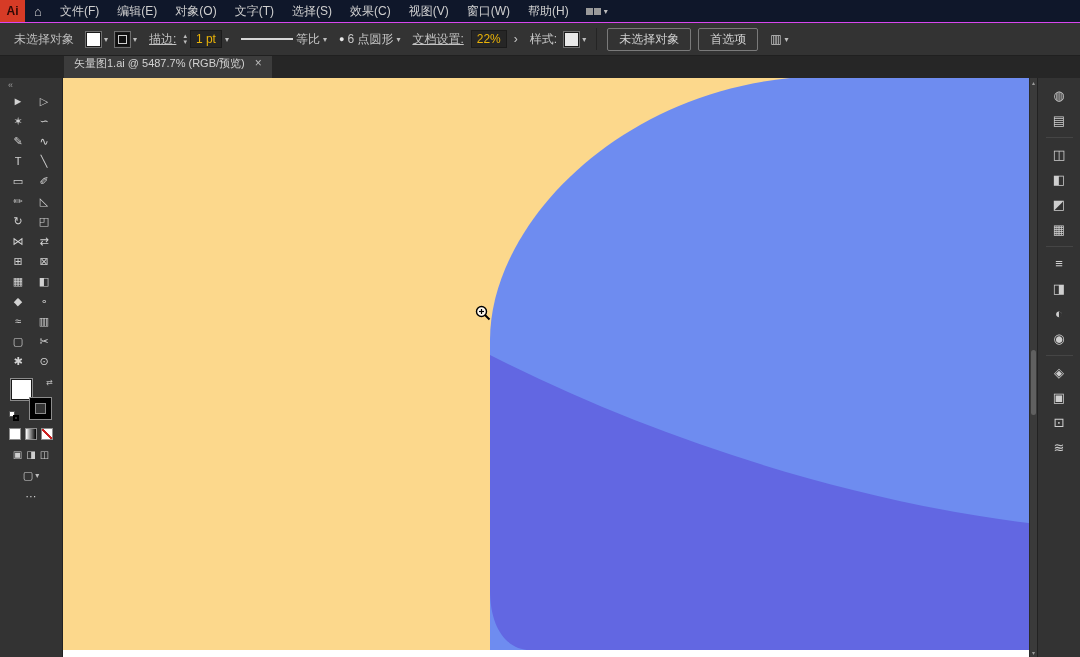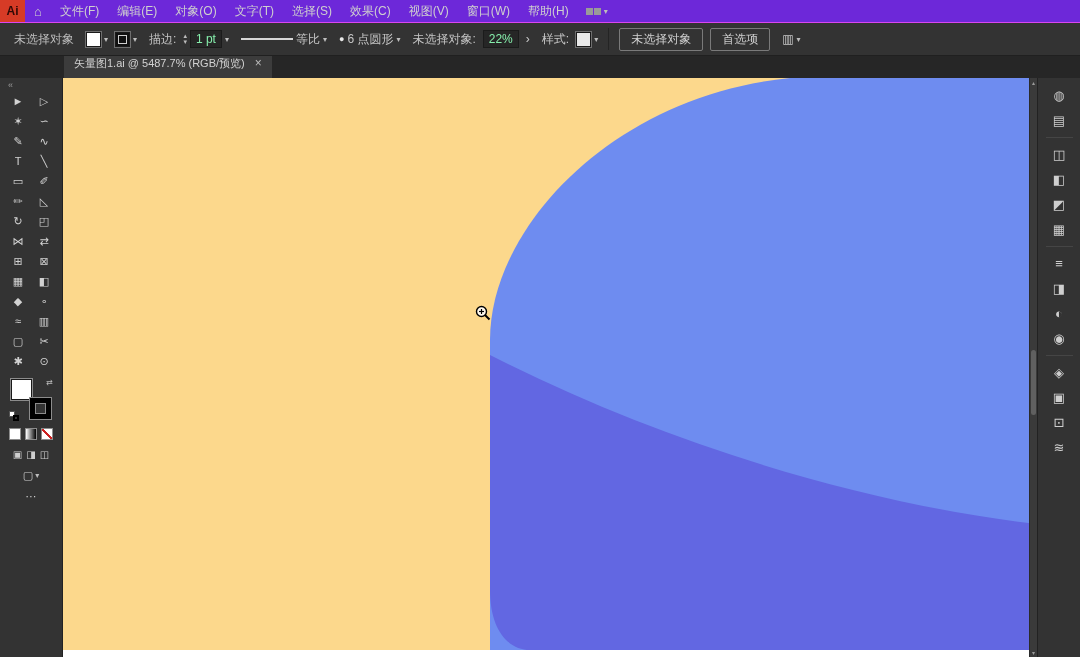--- a/index.html
+++ b/index.html
@@ -1,40 +1,40 @@
 <!DOCTYPE html>
 <html><head>
 <meta charset="utf-8">
 <style>
   * { box-sizing: border-box; margin: 0; padding: 0; }
   html,body { width:1080px; height:657px; overflow:hidden; }
   body { font-family:"Liberation Sans","DejaVu Sans",sans-serif; background:#323232; color:#c8c8c8; font-size:12px; }
 
   
-  .menubar { height:22px; background:#6d28d9; display:flex; align-items:center; }
+  .menubar { height:22px; background:#0f172a; display:flex; align-items:center; }
   .logo { width:25px; height:22px; background:#d63b26; color:#300a06; font-weight:bold; font-size:12px;
           display:flex; align-items:center; justify-content:center; }
   .homebtn { width:26px; height:22px; display:flex; align-items:center; justify-content:center; font-size:13px; color:#d0d0d0; }
   .menu { padding:14px 9px; line-height:22px; white-space:nowrap; color:#cfcfcf; }
   .ws { margin-left:8px; display:flex; align-items:center; gap:3px; }
   .ws-ic { display:inline-flex; gap:1px; }
   .ws-ic i { width:7px; height:7px; background:#9a9a9a; display:inline-block; }
   .caret { font-size:8px; color:#bdbdbd; }
 
   
   .controlbar { height:34px; background:#333333; border-top:1px solid #d946ef; border-bottom:1px solid #202020;
                 display:flex; align-items:center; }
   .ctl { display:flex; align-items:center; gap:3px; }
   .nosel { margin-left:14px; color:#bdbdbd; }
   .sw { width:15px; height:15px; border:1px solid #1a1a1a; outline:1px solid #6e6e6e; }
   .sw-white { background:#ffffff; }
   .sw-black { background:#111; box-shadow:inset 0 0 0 2px #111, inset 0 0 0 3px #cfcfcf; }
   .sw-style { background:#e9e9e9; }
-  .link { color:#c4c4c4; white-space:nowrap; }
-  .ibox { background:#262626; border:1px solid #1b1b1b; height:18px; display:flex; align-items:center; padding:0 5px; color:#86efac; }
+  .link { text-decoration:underline; color:#c4c4c4; white-space:nowrap; }
+  .ibox { background:#262626; border:1px solid #1b1b1b; height:18px; display:flex; align-items:center; padding:0 5px; color:#eab308; }
   .stepper { display:flex; flex-direction:column; line-height:6px; font-size:7px; color:#bdbdbd; }
   .profline { width:52px; height:2px; background:#d8d8d8; }
   .dot { font-size:9px; color:#e8e8e8; }
   .vsep { width:1px; height:22px; background:#242424; margin:0 10px; }
   .btn { border:1px solid #7a7a7a; border-radius:2px; padding:2px 11px; color:#cfcfcf; white-space:nowrap; background:transparent; font-size:12px; }
   .mlx { margin-left:12px; } .mls { margin-left:7px; }
 
   
   .tabbar { height:22px; background:#262626; display:flex; align-items:stretch; padding-left:64px; }
   .tab { background:#3c3c3c; display:flex; align-items:flex-start; gap:10px; padding:0 10px; font-size:11px; color:#d2d2d2; }
@@ -133,21 +133,21 @@
     <span>等比</span>
     <span class="caret">▾</span>
   </div>
 
   <div class="ctl mlx">
     <span class="dot">●</span>
     <span>6 点圆形</span>
     <span class="caret">▾</span>
   </div>
 
-  <span class="link mlx">未选择对象:</span>
+  <span class="link mlx">文档设置:</span>
   <span class="ibox mls">22%</span>
   <span class="mls">›</span>
 
   <span class="mlx">样式:</span>
   <div class="ctl mls">
     <span class="sw sw-style"></span>
     <span class="caret">▾</span>
   </div>
 
   <span class="vsep"></span>

